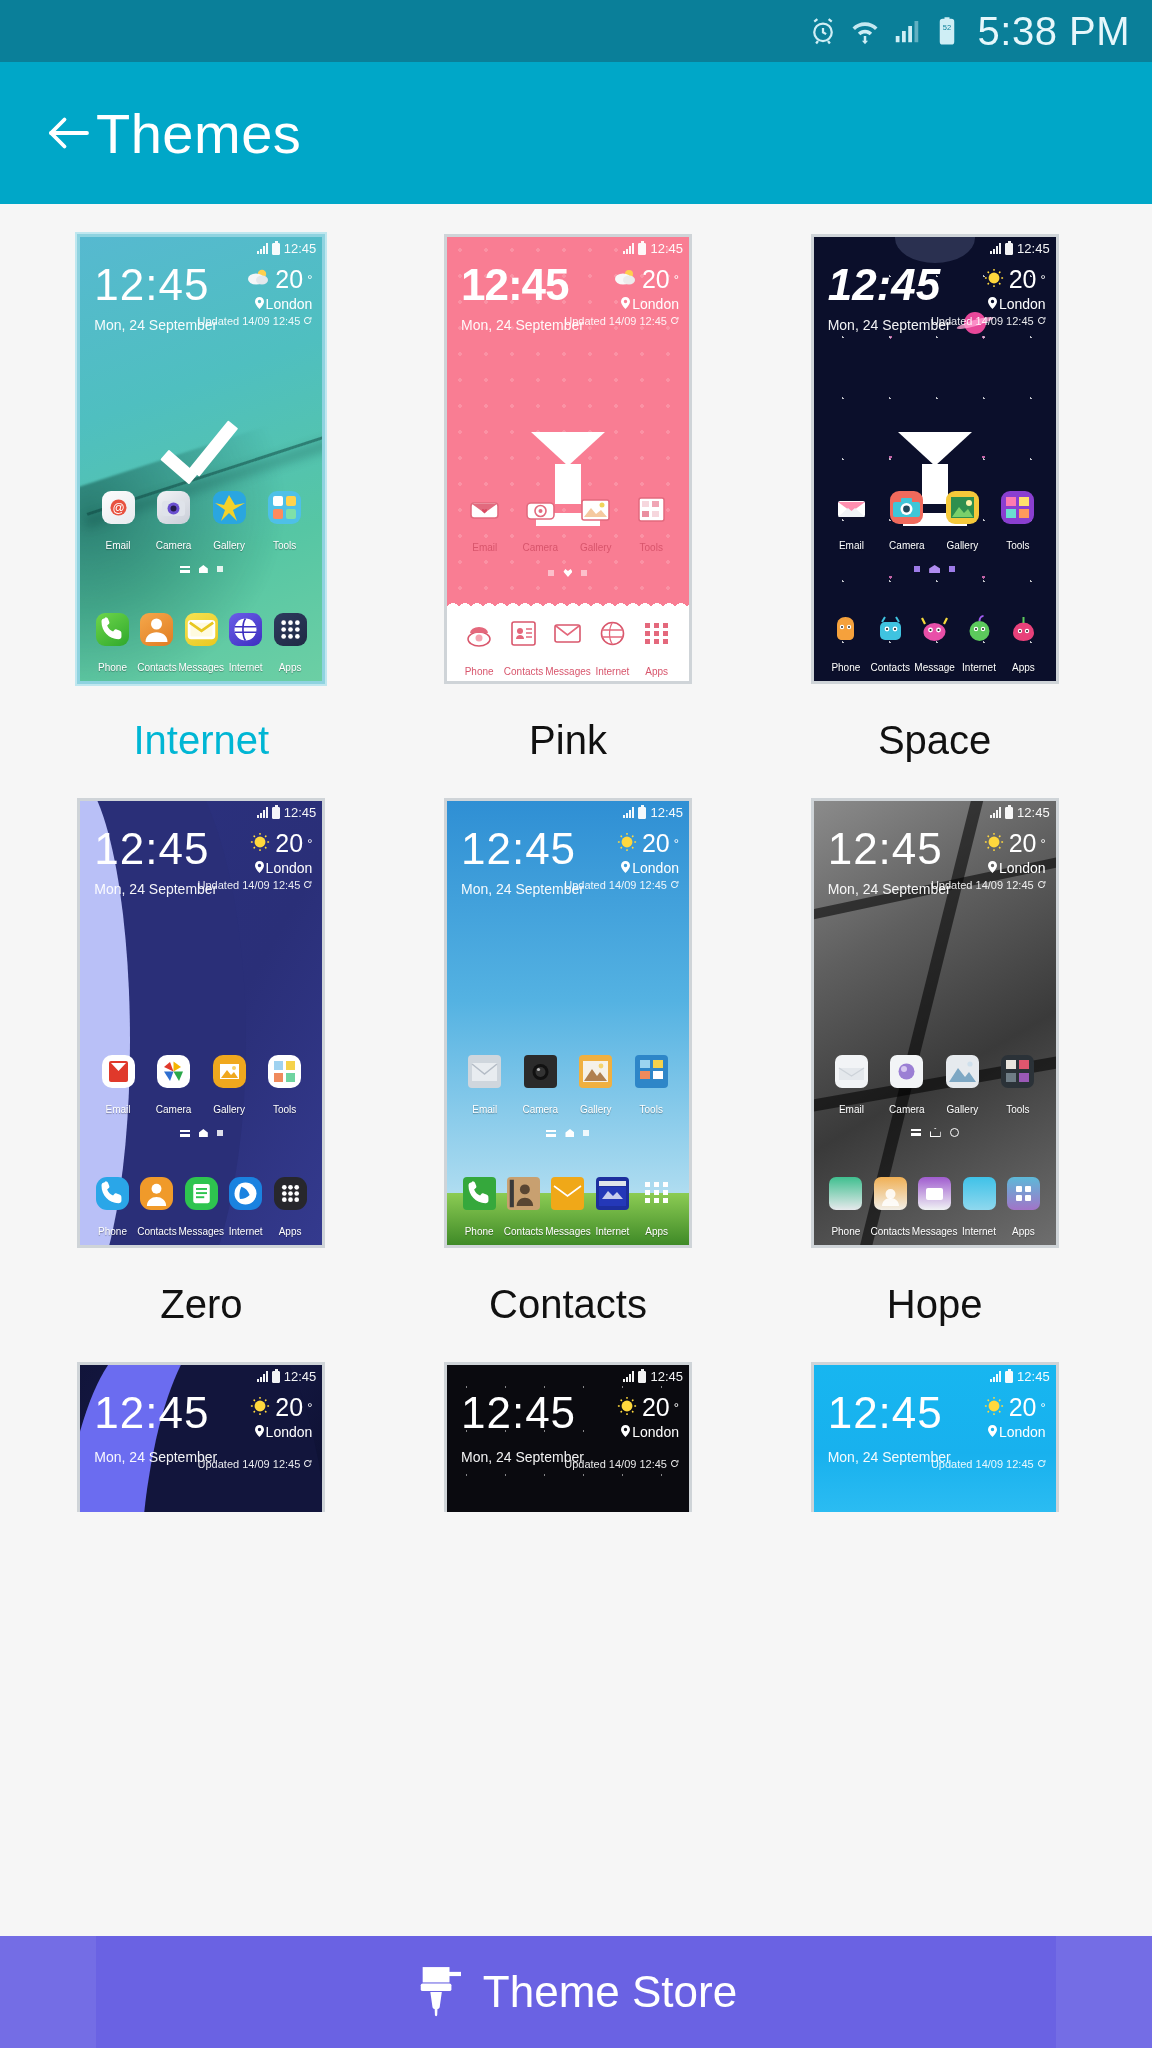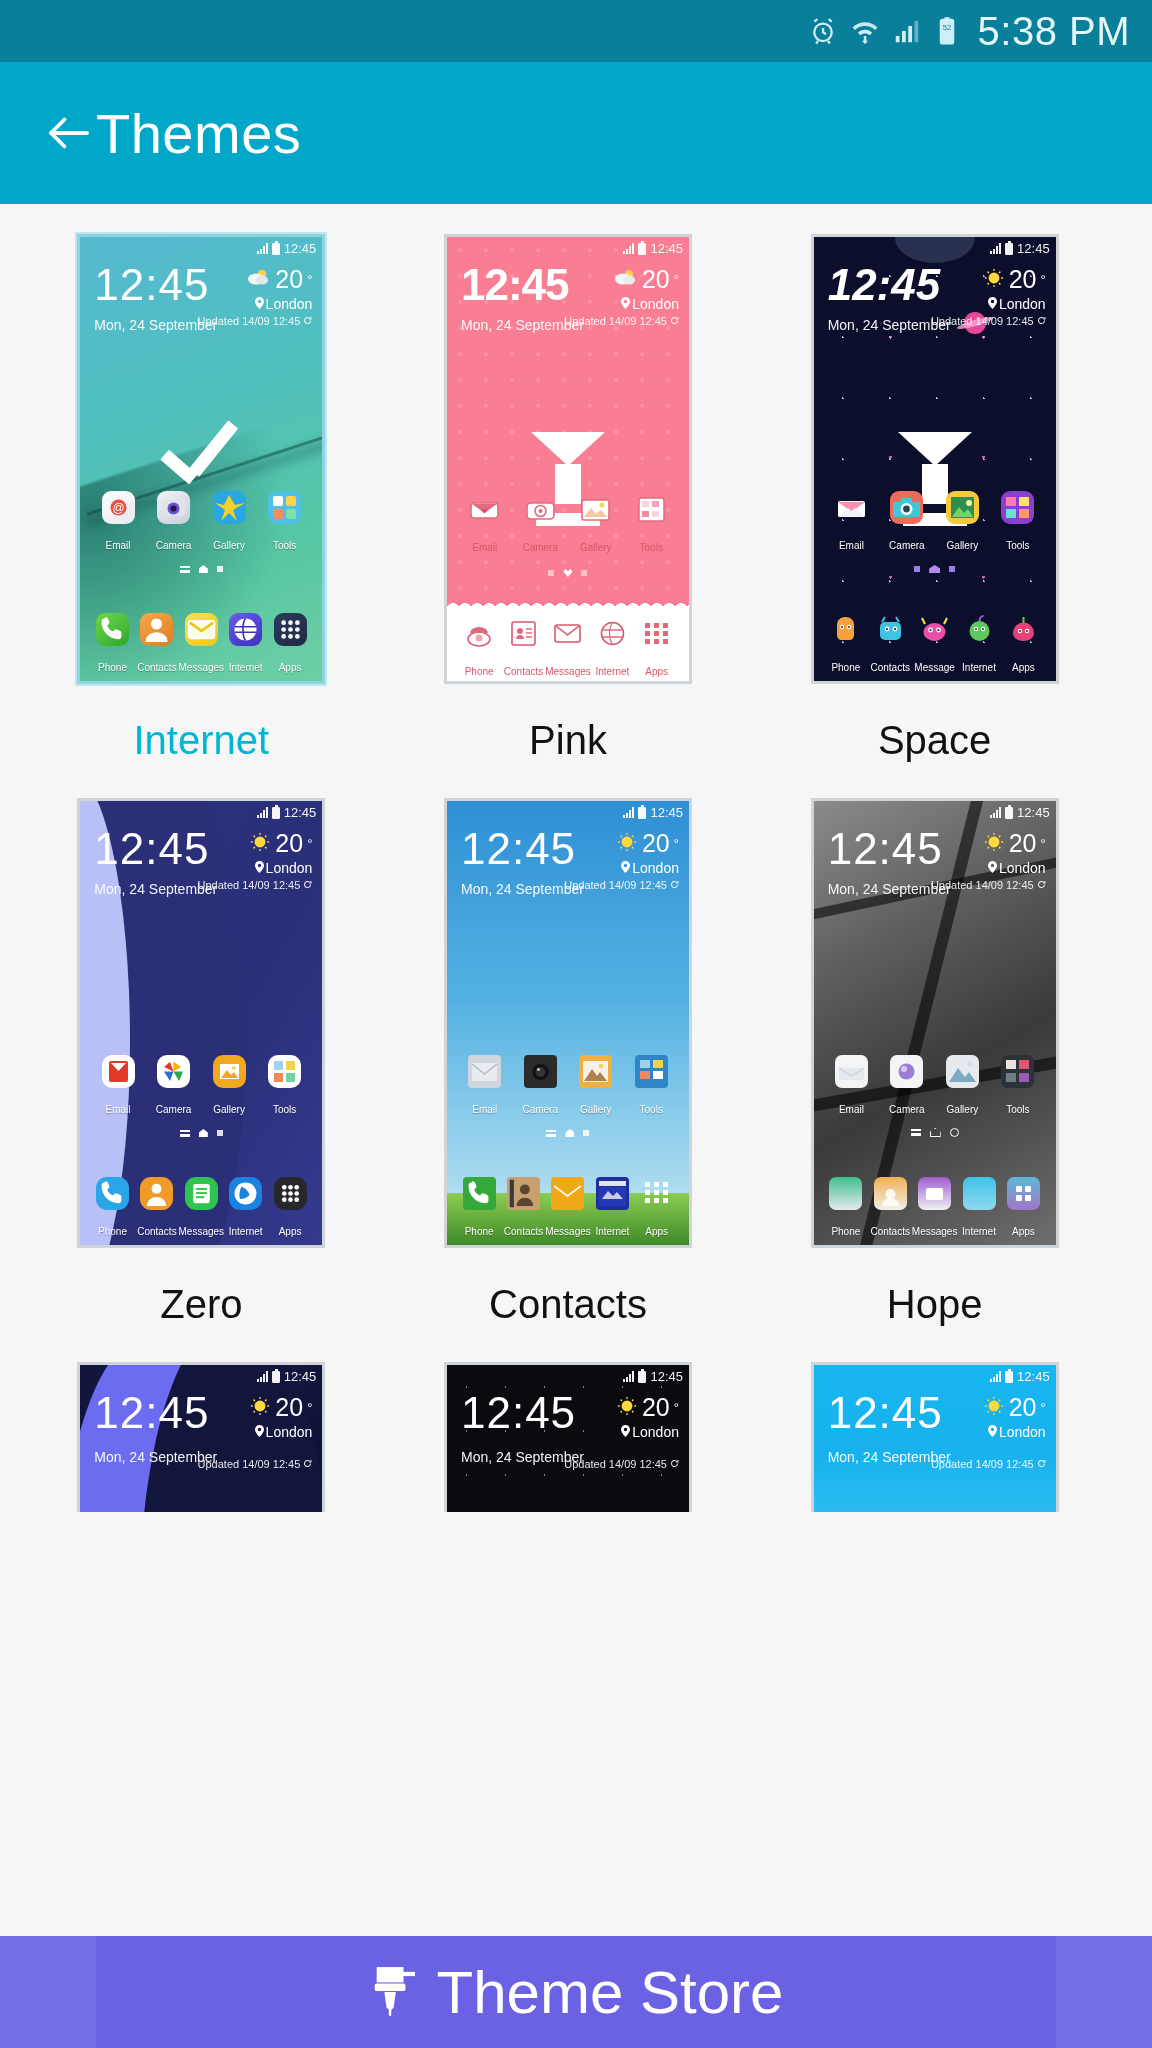--- a/index.html
+++ b/index.html
@@ -141,21 +141,21 @@
 
   
   .bottombar{
     position:absolute; left:0; right:0; bottom:0; height:112px;
     background:#6a62e3; display:flex; align-items:center; justify-content:center;
     gap:22px; cursor:pointer;
   }
   .bottombar::before{content:"";position:absolute;left:0;top:0;bottom:0;width:96px;background:rgba(255,255,255,.07);}
   .bottombar::after{content:"";position:absolute;right:0;top:0;bottom:0;width:96px;background:rgba(255,255,255,.07);}
   .brush{ width:46px; height:58px; position:relative;}
-  .bottom-label{ font-size:60px; color:#fff; }
+  .bottom-label{ font-size:44px; color:#fff; }
 </style>
 </head>
 <body>
 
 <div class="statusbar">
   <span class="sb-icon">
     <svg width="30" height="30" viewBox="0 0 24 24" fill="none" stroke="#cfeef5" stroke-width="1.8">
       <circle cx="12" cy="13" r="7"></circle>
         <path d="M12 9.5V13l2.5 1.5"></path>
       <path d="M5 4.5 7.5 2.5M19 4.5 16.5 2.5"></path>

